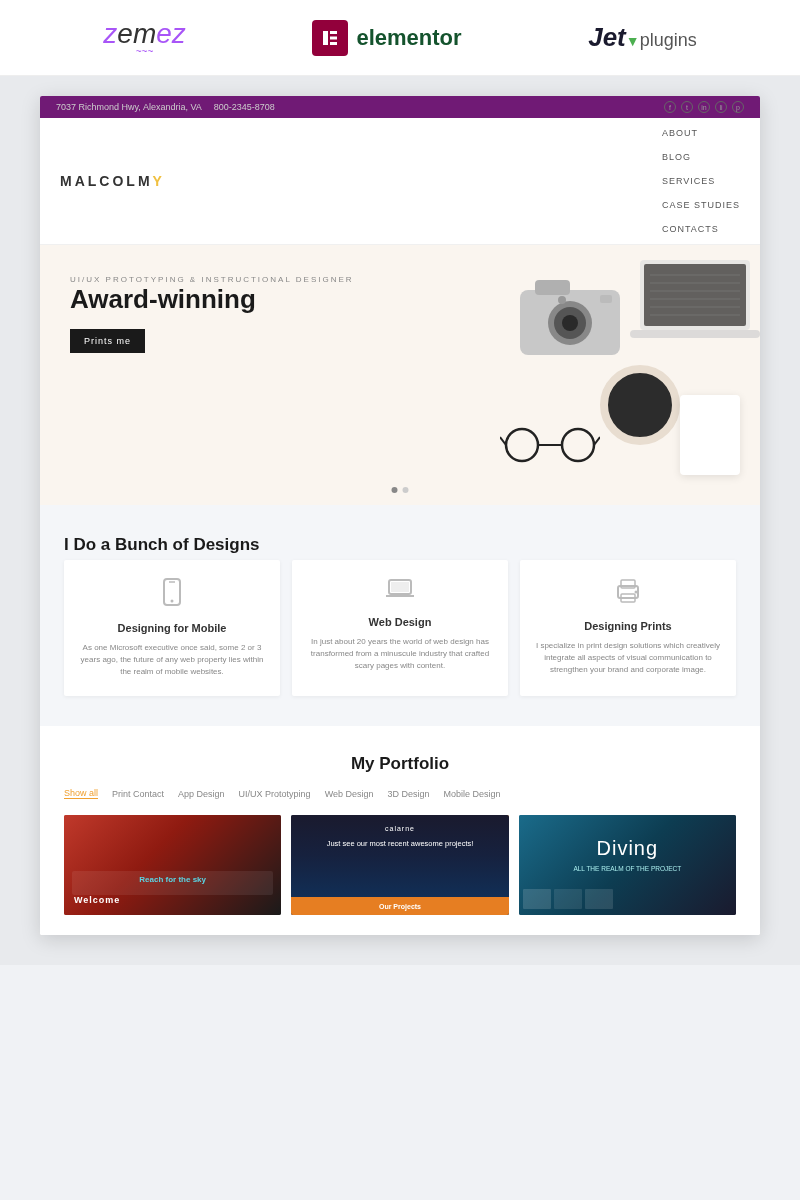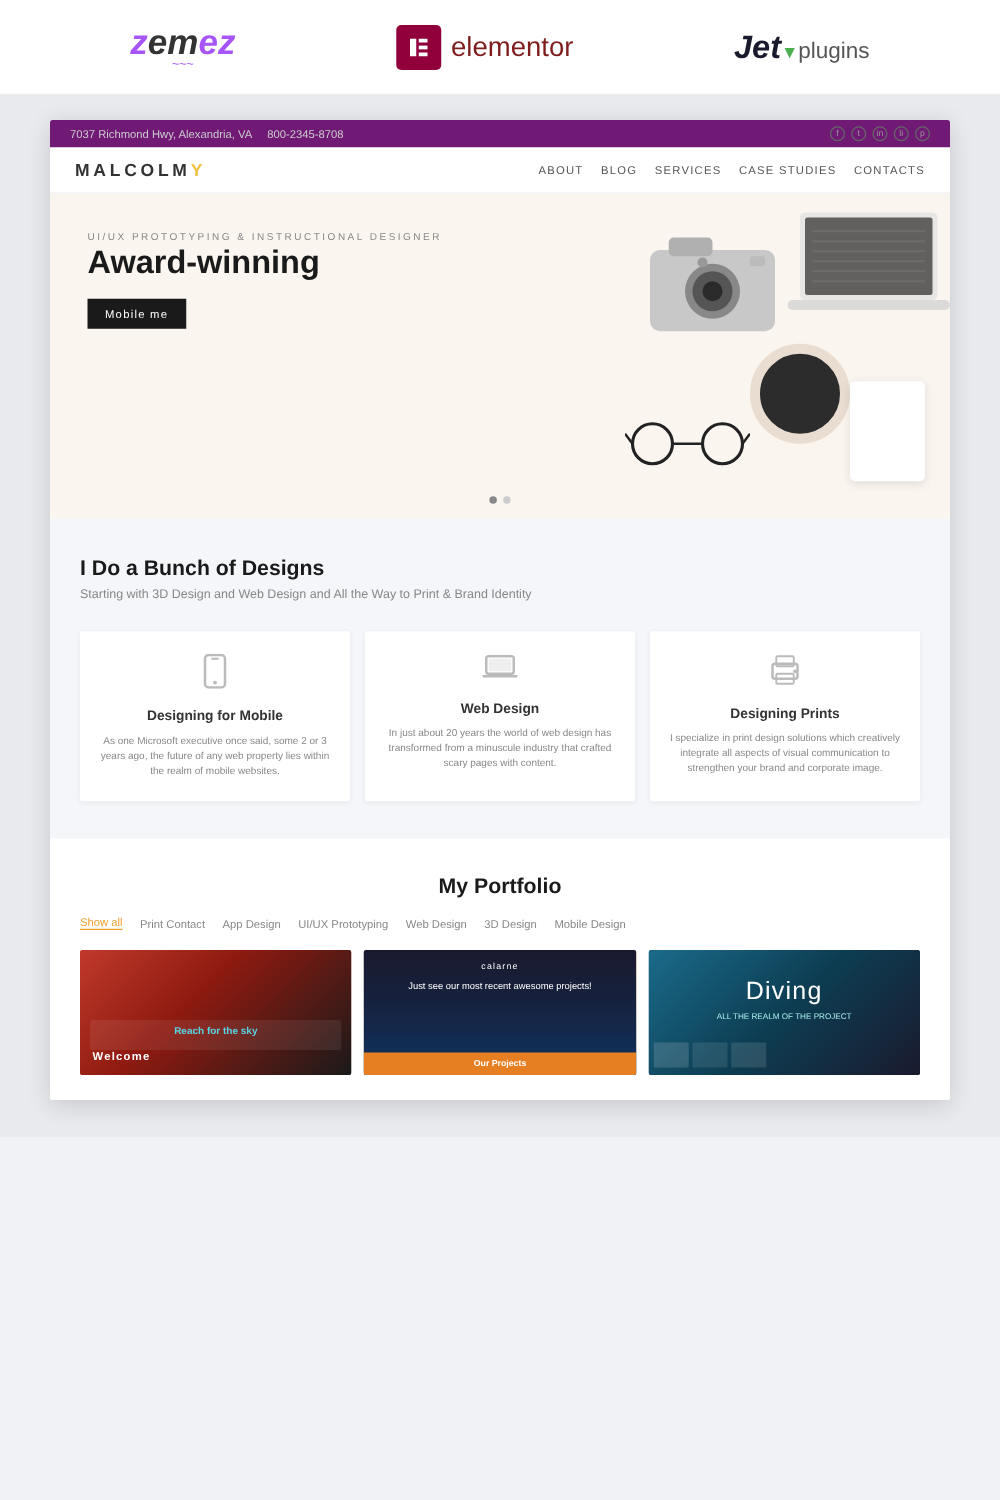--- a/index.html
+++ b/index.html
@@ -8,26 +8,26 @@
     
     .brand-bar {
       background: #fff;
       display: flex;
       align-items: center;
       justify-content: space-around;
       padding: 18px 40px;
       border-bottom: 1px solid #eee;
     }
     .brand-logo { display: flex; align-items: center; }
-    .zemes-logo { font-size: 28px; font-weight: 700; color: #333; font-style: italic; }
+    .zemes-logo { font-size: 28px; font-weight: 400; color: #333; font-style: italic; }
     .zemes-logo span { color: #a855f7; }
     .zemes-underline { font-size: 10px; color: #a855f7; text-align: center; margin-top: -4px; }
     .elementor-logo { display: flex; align-items: center; gap: 8px; }
     .elementor-icon { background: #92003b; width: 36px; height: 36px; border-radius: 4px; display: flex; align-items: center; justify-content: center; color: #fff; font-size: 18px; font-weight: bold; }
-    .elementor-text { font-size: 22px; color: #7f1d1d; font-weight: 400; }
+    .elementor-text { font-size: 22px; color: #14532d; font-weight: 700; }
     .jet-logo { font-size: 26px; font-weight: 900; color: #2c3e50; }
     .jet-logo .jet { font-style: italic; color: #1a1a2e; }
     .jet-logo .plugins { font-size: 18px; font-weight: 400; color: #555; }
     .jet-arrow { color: #4caf50; font-size: 14px; }
 
     
     .preview-wrapper {
       background: #e8eaed;
       padding: 20px 30px 30px;
     }
@@ -58,21 +58,21 @@
     .nav {
       background: #fff;
       padding: 10px 20px;
       display: flex;
       justify-content: space-between;
       align-items: center;
       border-bottom: 1px solid #f0f0f0;
     }
     .nav-brand { font-size: 14px; letter-spacing: 3px; color: #333; font-weight: 600; }
     .nav-brand span { color: #f0c040; }
-    .nav-links { display: flex; gap: 14px; font-size: 9px; color: #555; letter-spacing: 1px; text-transform: uppercase; }
+    .nav-links { display: flex; gap: 14px; font-size: 9px; color: #555; letter-spacing: 1px; text-transform: uppercase; flex-direction: column; }
 
     
     .hero {
       background: #faf5ef;
       padding: 30px 30px 40px;
       position: relative;
       min-height: 260px;
       overflow: hidden;
     }
     .hero-content { position: relative; z-index: 2; }
@@ -253,21 +253,21 @@
         <span>SERVICES</span>
         <span>CASE STUDIES</span>
         <span>CONTACTS</span>
       </div>
     </div>
 
     <div class="hero">
       <div class="hero-content">
         <div class="hero-subtitle">UI/UX PROTOTYPING &amp; INSTRUCTIONAL DESIGNER</div>
         <div class="hero-title">Award-winning</div>
-        <button class="hero-btn">Mobile me</button>
+        <button class="hero-btn">Prints me</button>
       </div>
 
       <div class="hero-images">
 
         <svg class="camera-img" viewBox="0 0 140 100">
           <rect x="20" y="25" width="100" height="65" rx="8" fill="#c8c8c8"></rect>
           <rect x="35" y="15" width="35" height="15" rx="4" fill="#b0b0b0"></rect>
           <circle cx="70" cy="58" r="22" fill="#888"></circle>
           <circle cx="70" cy="58" r="16" fill="#555"></circle>
           <circle cx="70" cy="58" r="8" fill="#2a2a2a"></circle>
@@ -302,21 +302,20 @@
       </div>
 
       <div class="hero-dots">
         <div class="hero-dot active"></div>
         <div class="hero-dot"></div>
       </div>
     </div>
 
     <div class="services-section">
       <div class="services-title">I Do a Bunch of Designs</div>
-      <div class="services-subtitle">Starting with 3D Design and Web Design and All the Way to Print &amp; Brand Identity</div>
 
       <div class="services-cards">
 
         <div class="service-card">
           <div class="service-icon">
             <svg width="22" height="28" viewBox="0 0 22 28">
               <rect x="3" y="1" width="16" height="26" rx="3" fill="none" stroke="#bbb" stroke-width="2"></rect>
               <circle cx="11" cy="23" r="1.5" fill="#bbb"></circle>
               <line x1="8" y1="4" x2="14" y2="4" stroke="#bbb" stroke-width="1.5"></line>
             </svg>

